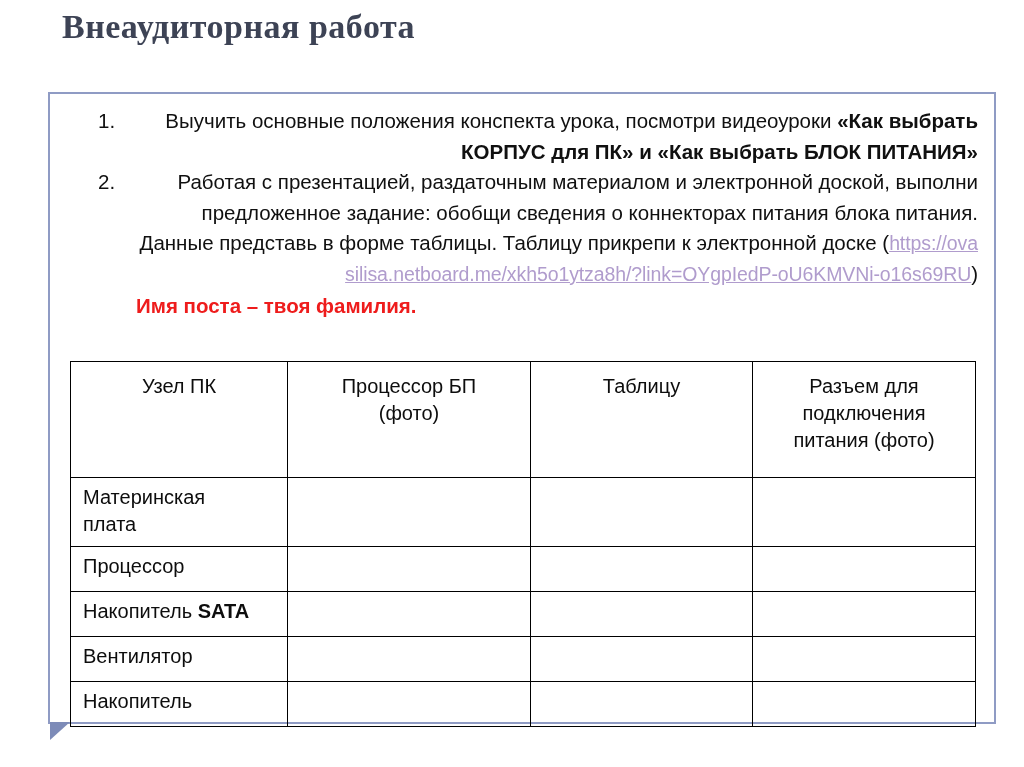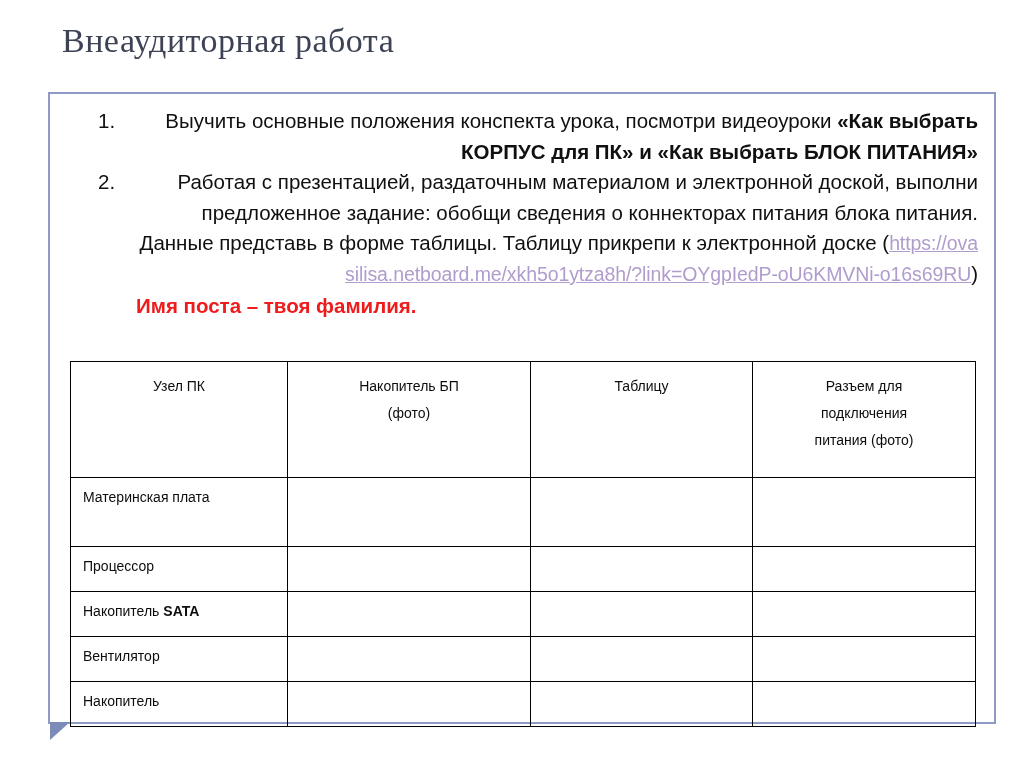--- a/index.html
+++ b/index.html
@@ -14,24 +14,24 @@
     height: 767px;
     background: #ffffff;
     overflow: hidden;
     font-family: "Liberation Sans", sans-serif;
   }
 
   
   #slide-title {
     position: absolute;
     left: 62px;
-    top: 22px;
+    top: 8px;
     font-family: "Liberation Serif", serif;
     font-size: 34px;
-    font-weight: 400;
+    font-weight: 700;
     color: #3d4355;
     letter-spacing: 0.5px;
     white-space: nowrap;
   }
 
   
   #content-frame {
     position: absolute;
     left: 48px;
     top: 92px;
@@ -99,21 +99,21 @@
   }
 
   
   #data-table {
     position: absolute;
     left: 20px;
     top: 267px;
     width: 905px;
     border-collapse: collapse;
     table-layout: fixed;
-    font-size: 14px;
+    font-size: 20px;
     color: #0d0d0d;
   }
   #data-table col.c1 { width: 217px; }
   #data-table col.c2 { width: 243px; }
   #data-table col.c3 { width: 222px; }
   #data-table col.c4 { width: 223px; }
 
   #data-table th,
   #data-table td {
     border: 1.5px solid #000000;
@@ -164,21 +164,21 @@
           <col class="c2">
           <col class="c3">
           <col class="c4">
       </colgroup>
       <thead>
         <tr>
             <th>
               <div>Узел ПК</div>
             </th>
             <th>
-              <div>Накопитель БП</div>
+              <div>Процессор БП</div>
               <div>(фото)</div>
             </th>
             <th>
               <div>Таблицу</div>
             </th>
             <th>
               <div>Разъем для</div>
               <div>подключения</div>
               <div>питания (фото)</div>
             </th>

